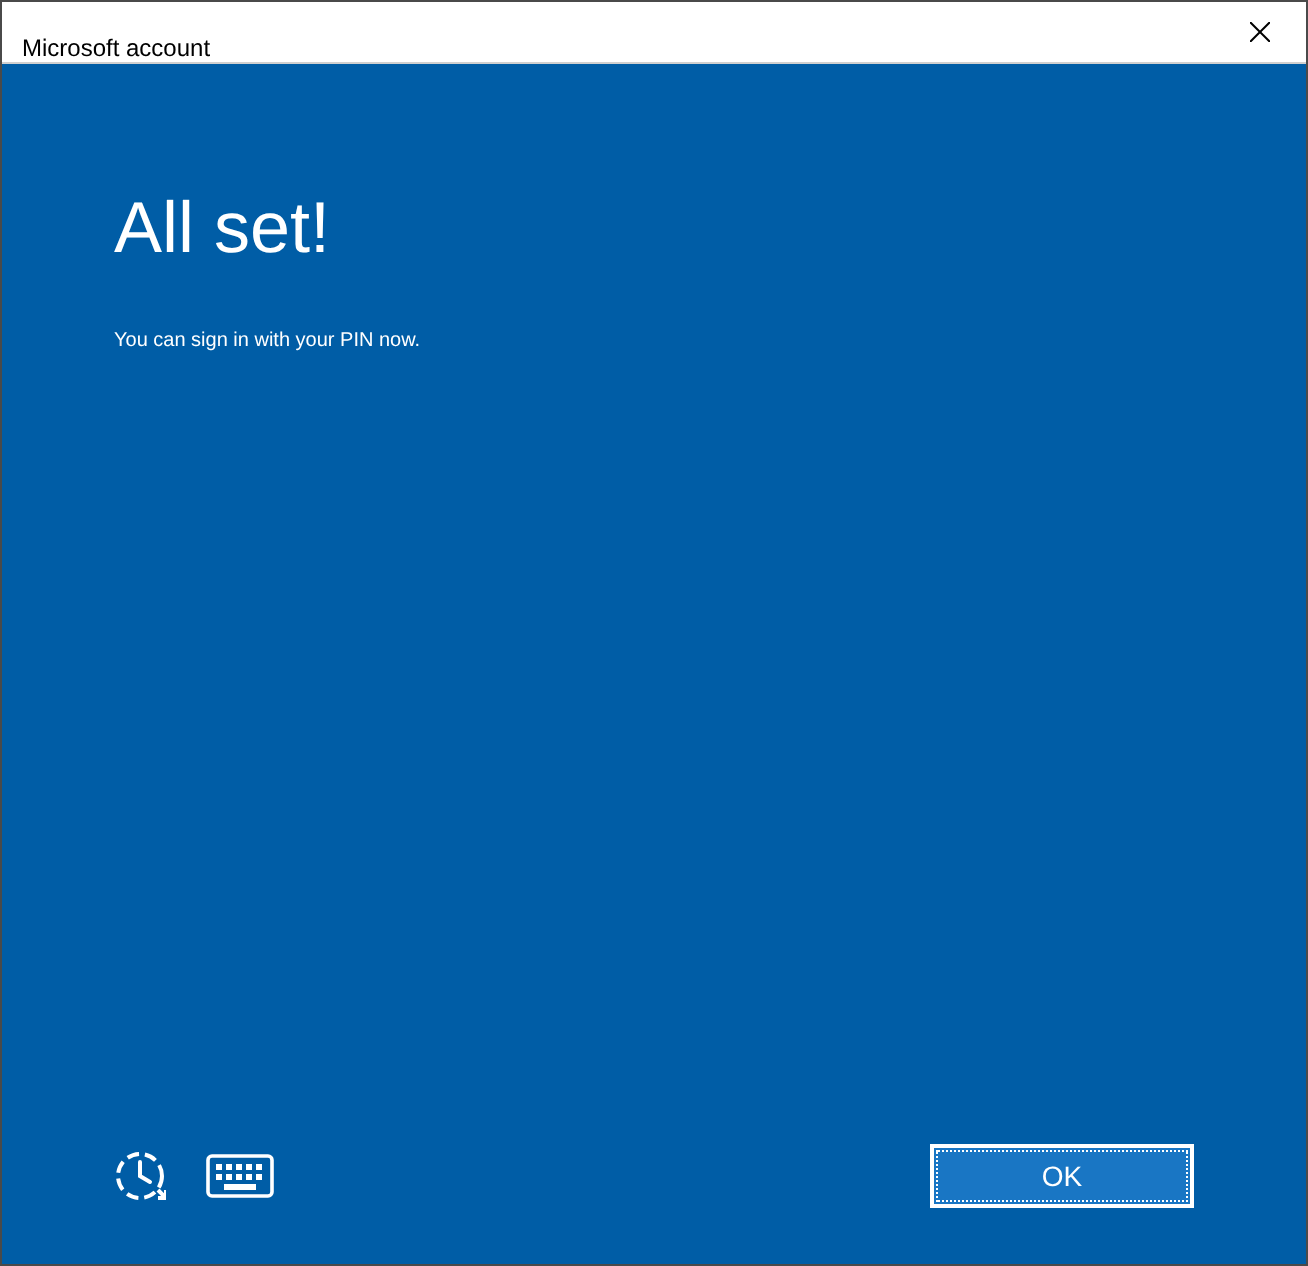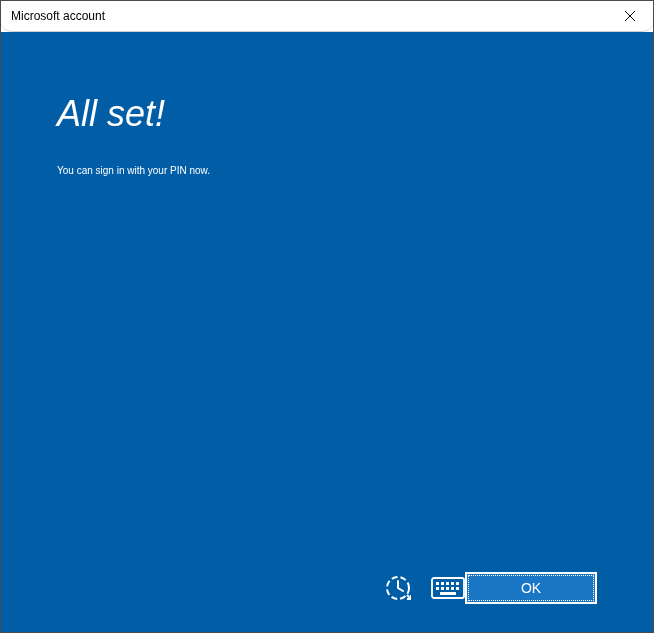--- a/index.html
+++ b/index.html
@@ -18,25 +18,24 @@
       width: 100%;
       height: 100%;
       border: 1px solid #4a4a4a;
       display: flex;
       flex-direction: column;
     }
     .titlebar {
       height: 31px;
       background: #ffffff;
       display: flex;
-      align-items: center;
+      align-items: flex-end;
       justify-content: space-between;
       padding-left: 10px;
       border-bottom: 1px solid #d0d0d0;
-      border-radius: 10px;
     }
     .titlebar-title {
       font-size: 12px;
       color: #000000;
     }
     .close-button {
       width: 46px;
       height: 31px;
       display: flex;
       align-items: center;
@@ -54,35 +53,34 @@
       padding: 60px 56px 30px 56px;
       display: flex;
       flex-direction: column;
     }
     .heading {
       color: #ffffff;
       font-size: 36px;
       font-weight: 300;
       margin-bottom: 30px;
       line-height: 1.2;
-      font-style: italic;
     }
     .message {
       color: #ffffff;
       font-size: 10px;
       font-weight: 400;
     }
     .footer {
       position: absolute;
       bottom: 28px;
       left: 56px;
       right: 56px;
       display: flex;
       align-items: center;
-      justify-content: flex-end;
+      justify-content: space-between;
     }
     .footer-left {
       display: flex;
       align-items: center;
       gap: 20px;
     }
     .ease-icon, .osk-icon {
       cursor: pointer;
       display: flex;
       align-items: center;

